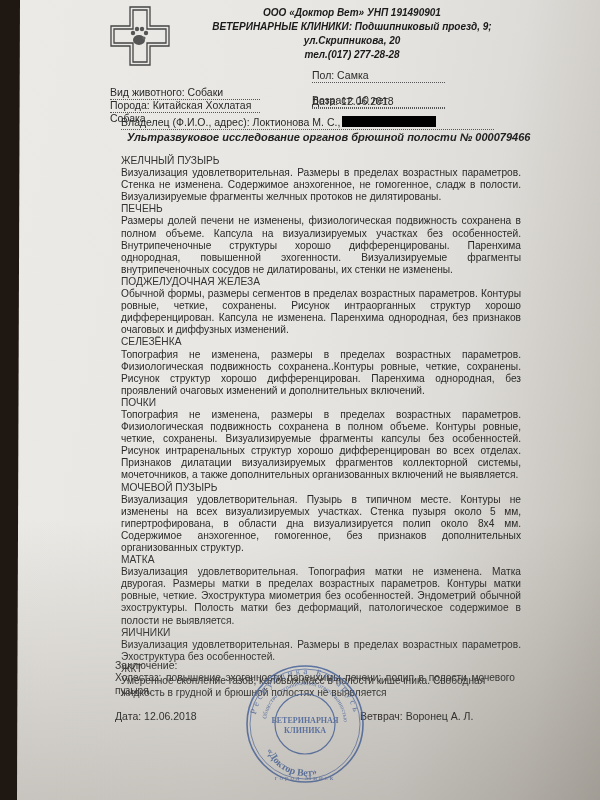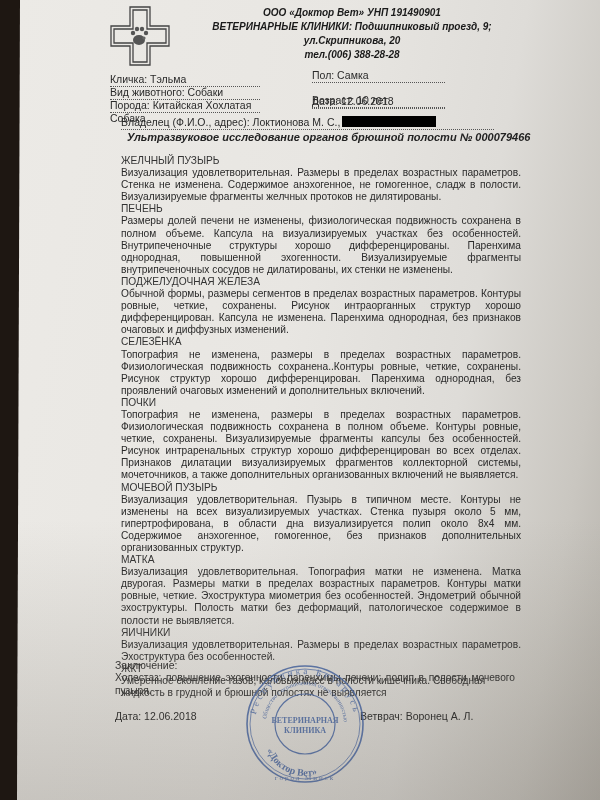--- a/index.html
+++ b/index.html
@@ -46,24 +46,23 @@
     <circle cx="28" cy="24" r="2.2" fill="#555"></circle>
     <circle cx="33" cy="24" r="2.2" fill="#555"></circle>
     <circle cx="37" cy="28" r="2.2" fill="#555"></circle>
     <circle cx="35" cy="33" r="1.6" fill="#666"></circle>
   </svg>
 
   <div class="hdr">
     <div>ООО «Доктор Вет» УНП 191490901</div>
     <div>ВЕТЕРИНАРНЫЕ КЛИНИКИ: Подшипниковый проезд, 9;</div>
     <div>ул.Скрипникова, 20</div>
-    <div>тел.(006) 388-28-28</div>
+    <div>тел.(017) 277-28-28</div>
   </div>
 
-  <div class="field" style="left:93px;top:73px;width:150px;">Кличка: Тэльма</div>
   <div class="field" style="left:93px;top:86px;width:150px;">Вид животного: Собаки</div>
   <div class="field" style="left:93px;top:99px;width:150px;">Порода: Китайская Хохлатая Собака</div>
   <div class="field" style="left:295px;top:69px;width:133px;">Пол: Самка</div>
   <div class="field" style="left:295px;top:94px;width:133px;">Возраст: 10 лет</div>
   <div class="field" style="left:295px;top:95px;width:133px;">Дата: 12.06.2018</div>
   <div class="field" style="left:104px;top:116px;width:373px;">
     <span>Владелец (Ф.И.О., адрес): Локтионова М. С.,</span><span class="redact"></span>
   </div>
 
   <div class="title">Ультразвуковое исследование органов брюшной полости № 000079466</div>

